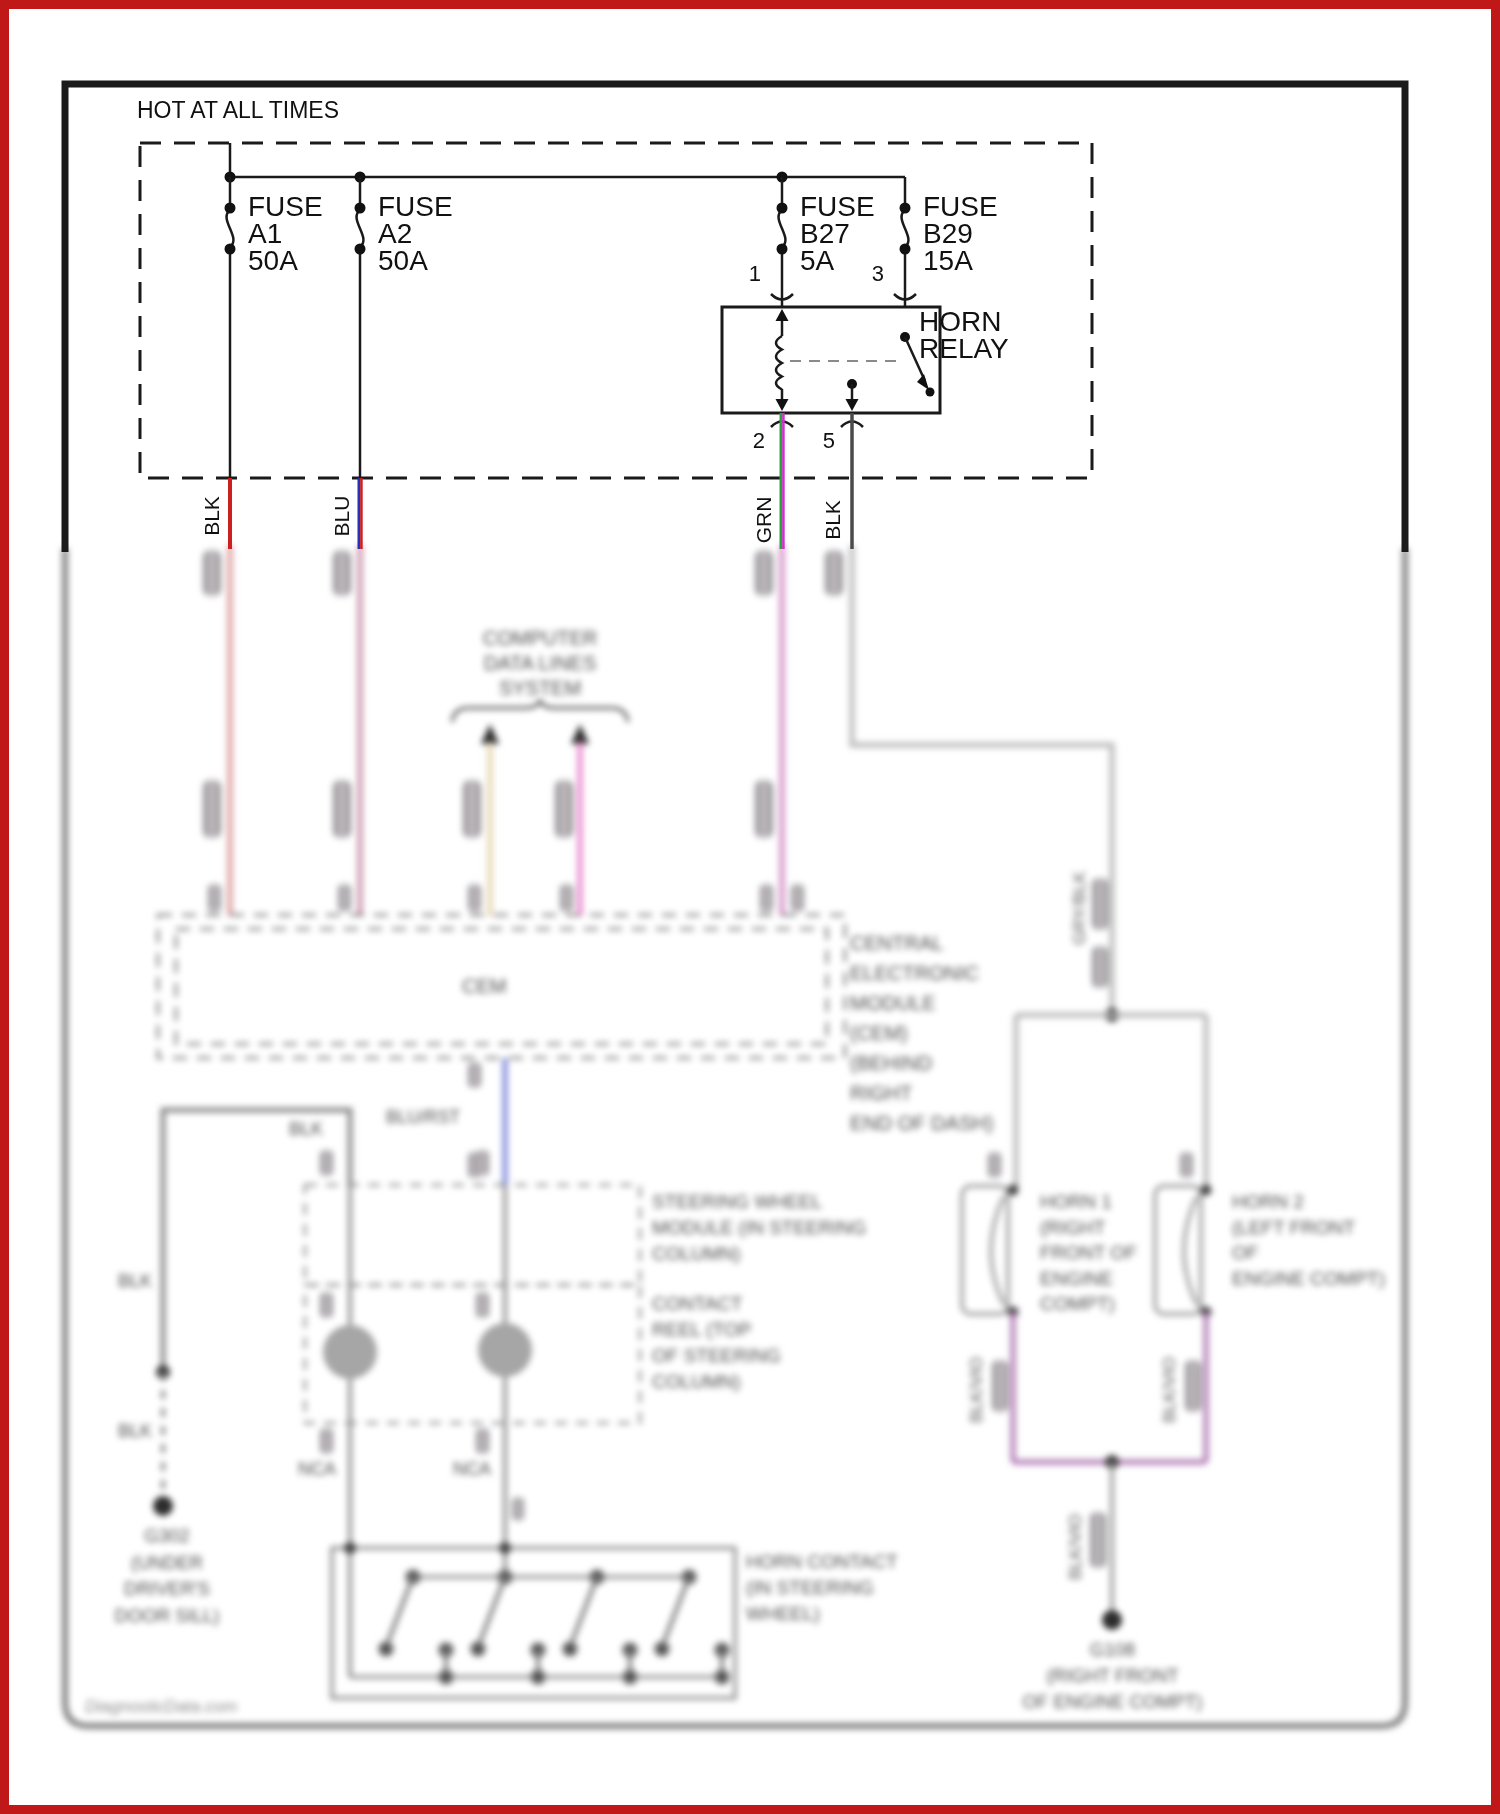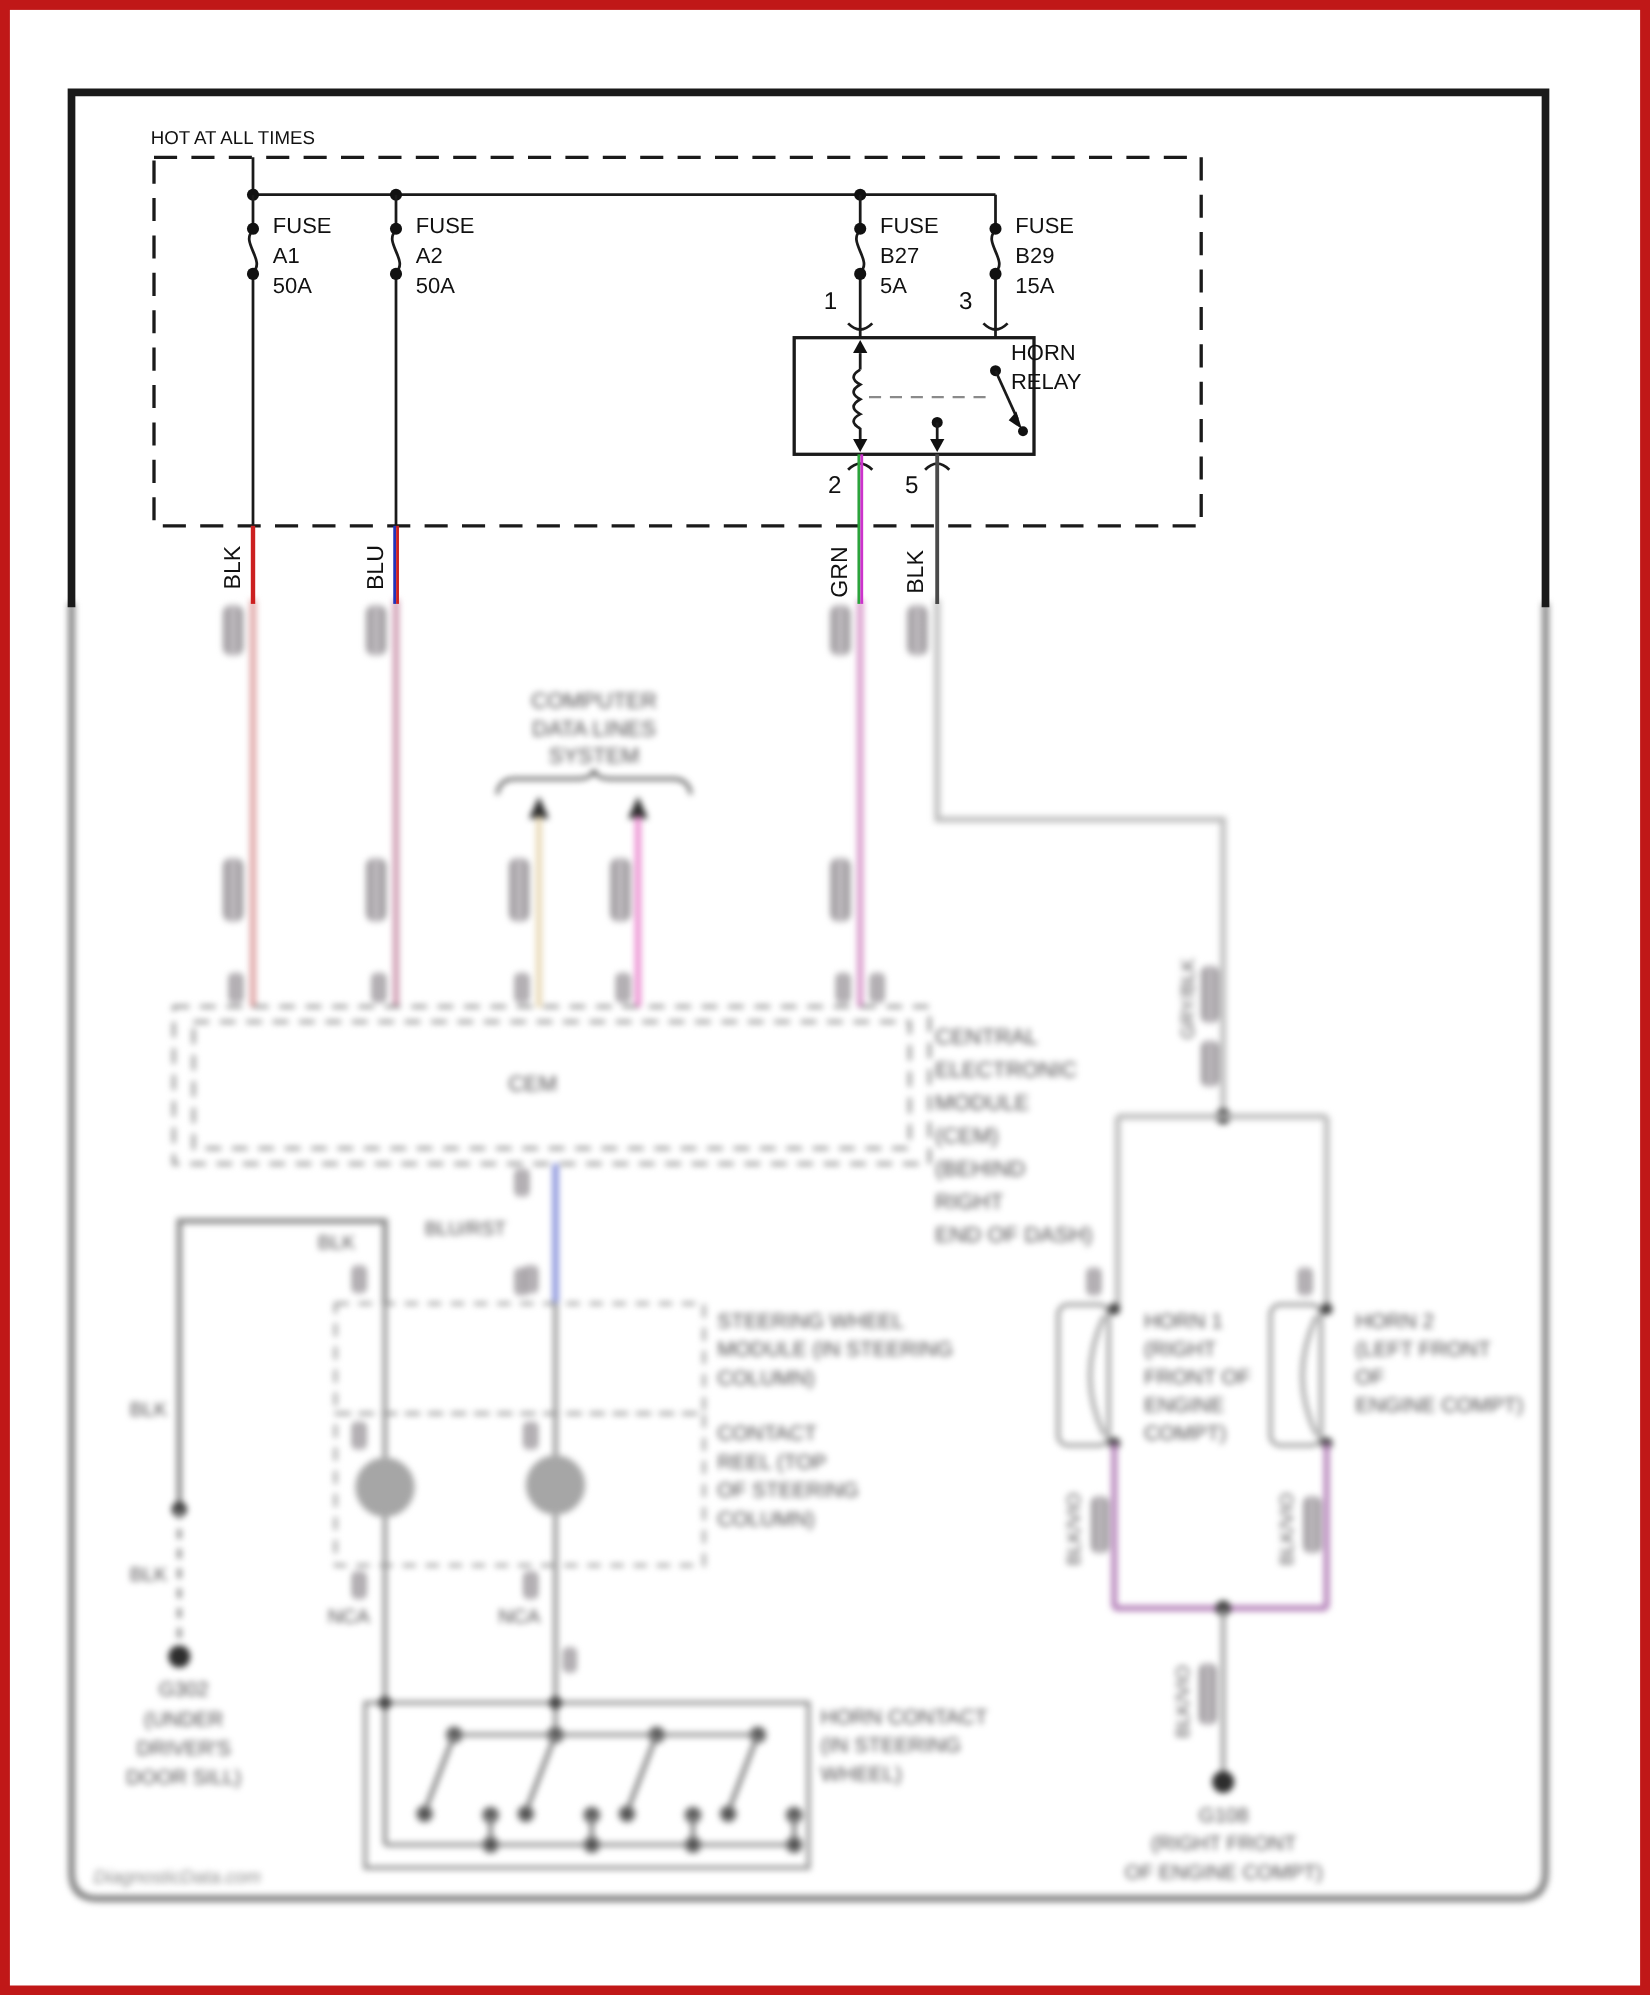--- a/index.html
+++ b/index.html
@@ -1,20 +1,20 @@
 <!DOCTYPE html>
 <html><head>
 <meta charset="utf-8">
 <style>
   html,body{margin:0;padding:0}
   body{width:1500px;height:1814px;position:relative;background:#fff;overflow:hidden;
        font-family:"Liberation Sans",sans-serif;color:#111}
   .frame{position:absolute;inset:0;border:9px solid #c01818;box-sizing:border-box;z-index:40;pointer-events:none}
   .pre{white-space:pre-line}
-  .t{position:absolute;font-size:20px;line-height:27px;color:#111}
+  .t{position:absolute;font-size:28px;line-height:27px;color:#111}
   .pin{position:absolute;font-size:22px;width:24px;text-align:right;color:#111}
   .vlab{position:absolute;width:0;height:0}
   .vlab>span{display:inline-block;white-space:nowrap;transform:translate(-50%,-50%) rotate(-90deg);font-size:21px;color:#111}
   .blur{position:absolute;inset:0;filter:blur(3px);z-index:1}
   .sharp{position:absolute;inset:0;z-index:10}
   svg{position:absolute;left:0;top:0;pointer-events:none}
   .bt{position:absolute;color:#4f4d4f;white-space:pre-line}
   .right{text-align:right}
   .center{text-align:center}
   .bv{position:absolute;width:0;height:0}
@@ -273,21 +273,21 @@
     </g>
 
     <path d="M230,478 V549" stroke="#cc2020" stroke-width="4" fill="none"></path>
     <path d="M358.8,478 V549" stroke="#2233bb" stroke-width="2.6" fill="none"></path>
     <path d="M361.4,478 V549" stroke="#cc2020" stroke-width="2.6" fill="none"></path>
     <path d="M780.8,413 V549" stroke="#2ba33b" stroke-width="2.6" fill="none"></path>
     <path d="M783.4,413 V549" stroke="#cc33cc" stroke-width="2.6" fill="none"></path>
     <path d="M852,413 V549" stroke="#4a4a4a" stroke-width="3.5" fill="none"></path>
   </svg>
 
-  <div class="t" style="left:137px;top:112px;font-size:17px">HOT AT ALL TIMES</div>
+  <div class="t" style="left:137px;top:97px;font-size:23px">HOT AT ALL TIMES</div>
   <div class="t pre" style="left:248px;top:193px">FUSE
 A1
 50A</div>
   <div class="t pre" style="left:378px;top:193px">FUSE
 A2
 50A</div>
   <div class="t pre" style="left:800px;top:193px">FUSE
 B27
 5A</div>
   <div class="t pre" style="left:923px;top:193px">FUSE

